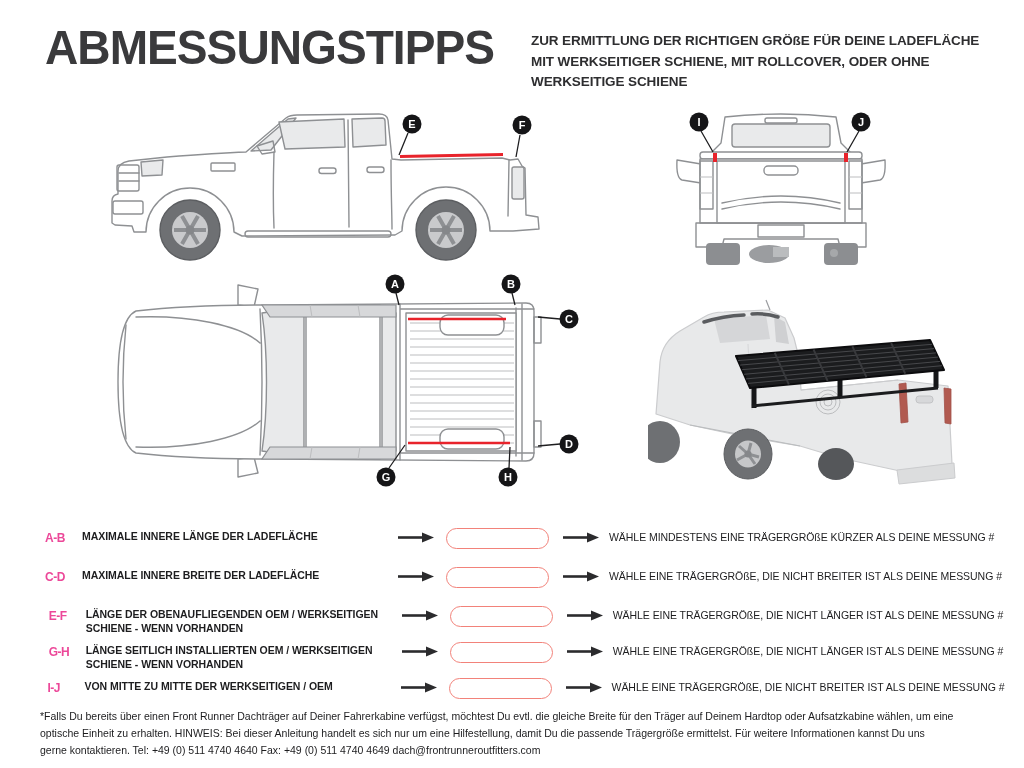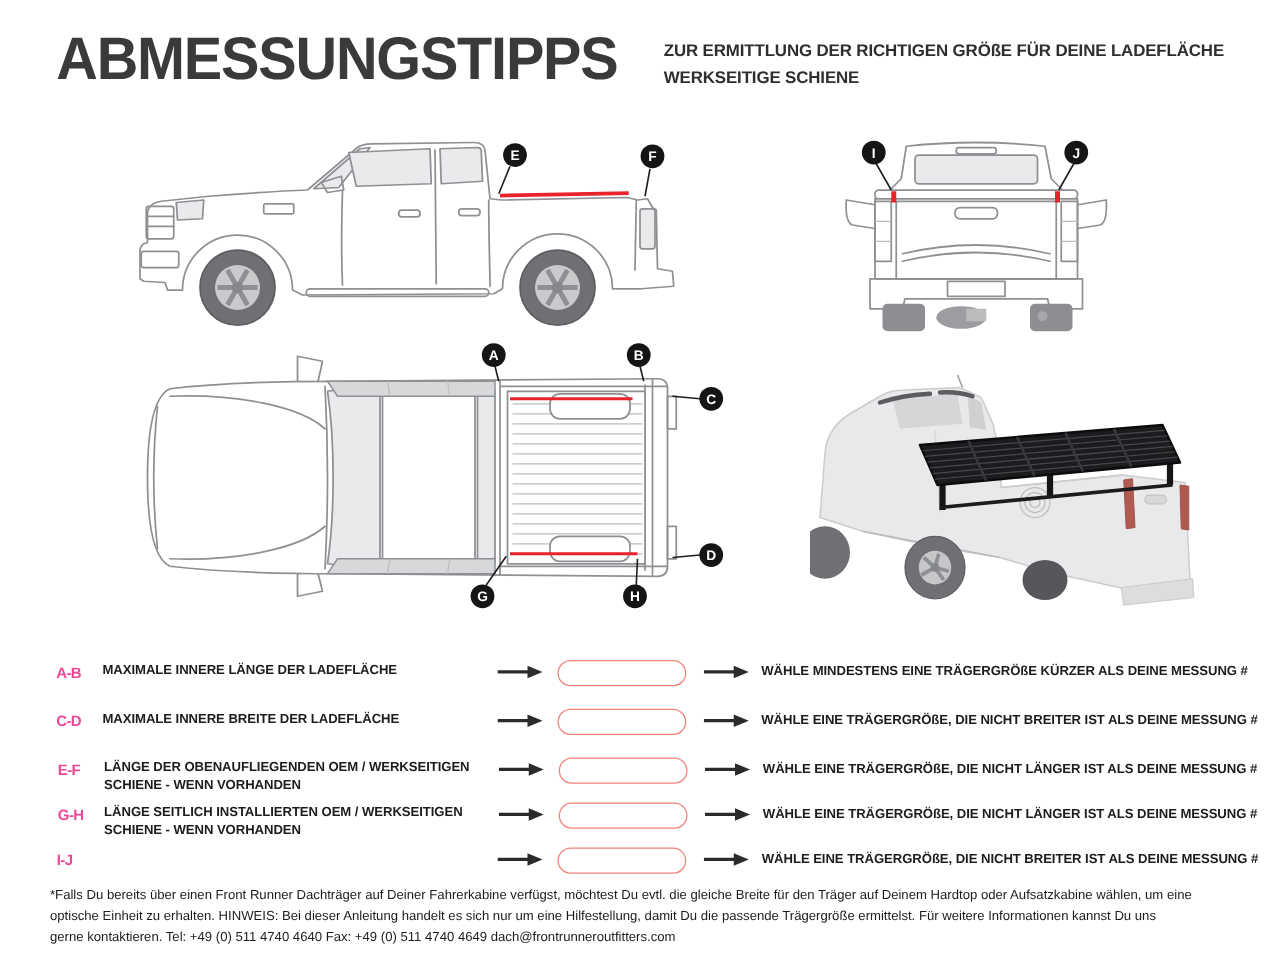--- a/index.html
+++ b/index.html
@@ -41,33 +41,34 @@
   .m-row.h2{margin-bottom:9px;justify-content:center;}
   .m-id{width:37px;flex:none;font-weight:700;font-size:12px;letter-spacing:-.5px;color:#ec4899;padding-top:1px;}
   .m-label{width:316px;flex:none;font-size:10.5px;font-weight:700;line-height:13.5px;letter-spacing:-.05px;color:#1d1d1f;}
   .m-arrow{flex:none;width:36px;height:11px;margin:2px 12px 0 0;}
   .m-arrow.a2{margin:2px 10px 0 14px;}
   .m-pill{
     flex:none;width:101px;height:19px;margin-top:-2px;
     border:1.6px solid #f2827a;border-radius:12px;background:#ffffff;
     font-size:11px;font-weight:700;text-align:center;line-height:19px;color:#1d1d1f;
   }
-  .m-result{font-size:10.5px;font-weight:700;letter-spacing:-.05px;color:#1d1d1f;padding-top:1px;}
+  .m-result{font-size:10.5px;font-weight:400;letter-spacing:-.05px;color:#1d1d1f;padding-top:1px;}
   .footer{
     position:absolute;left:40px;top:708px;width:952px;
     font-size:10.5px;font-weight:400;line-height:17px;color:#1c1c1e;letter-spacing:0;
   }
 </style>
 </head>
 <body>
 
 <h1 class="page-title">ABMESSUNGSTIPPS</h1>
 
 <div class="subtitle">
   <div>ZUR ERMITTLUNG DER RICHTIGEN GRÖßE FÜR DEINE LADEFLÄCHE</div>
+  <div>MIT WERKSEITIGER SCHIENE, MIT ROLLCOVER, ODER OHNE</div>
   <div>WERKSEITIGE SCHIENE</div>
 </div>
 
 <svg class="diag d-side" width="445" height="165" viewBox="0 0 445 165">
   <path class="ln fw" d="M10,120 L7,118 L7,96 Q7,90 13,89 L13,66 Q13,58 24,56 L62,52 Q112,48 141,47 L181,13 Q185,10 192,10 L274,9 Q282,9 283,15 L287,54 L296,55 L397,53 L405,55 L413,54 L417,61 L420,63 L421,110 L433,112 L434,124 L408,126 L385,126 A44,44 0 0 0 297,126 L290,130 L137,131 L129,127 A44,44 0 0 0 41,127 L29,127 L27,121 Z"></path>
   <path class="ln gl" d="M146,46 L183,14 L191,13 L166,45 Z"></path>
   <path class="ln gl" d="M174,17 L239,14 L240,42 L180,44 Z"></path>
   <path class="ln gl" d="M247,14 L277,13 Q280,13 280,16 L281,40 L248,42 Z"></path>
   <path class="ln" d="M243,15 L244,122 M169,47 C168,80 168,100 169,123 M286,55 C286,90 287,110 287,124 M404,55 L403,111"></path>
   <rect class="ln" x="214" y="63" width="17" height="5.5" rx="2.5" fill="#d4d5d7"></rect>
@@ -274,20 +275,21 @@
       <svg class="m-arrow a2" viewBox="0 0 36 11">
           <line x1="0" y1="5.5" x2="25" y2="5.5" stroke="#2b2b2d" stroke-width="2.6"></line>
           <polygon points="24,0.5 36,5.5 24,10.5" fill="#2b2b2d"></polygon>
         </svg>
       <div class="m-result">WÄHLE EINE TRÄGERGRÖßE, DIE NICHT LÄNGER IST ALS DEINE MESSUNG #</div>
     </div>
 
     <div class="m-row h2">
       <div class="m-id">I-J</div>
       <div class="m-label">
+        <div>VON MITTE ZU MITTE DER WERKSEITIGEN / OEM</div>
       </div>
       <svg class="m-arrow" viewBox="0 0 36 11">
           <line x1="0" y1="5.5" x2="25" y2="5.5" stroke="#2b2b2d" stroke-width="2.6"></line>
           <polygon points="24,0.5 36,5.5 24,10.5" fill="#2b2b2d"></polygon>
         </svg>
       <div class="m-pill"></div>
       <svg class="m-arrow a2" viewBox="0 0 36 11">
           <line x1="0" y1="5.5" x2="25" y2="5.5" stroke="#2b2b2d" stroke-width="2.6"></line>
           <polygon points="24,0.5 36,5.5 24,10.5" fill="#2b2b2d"></polygon>
         </svg>

